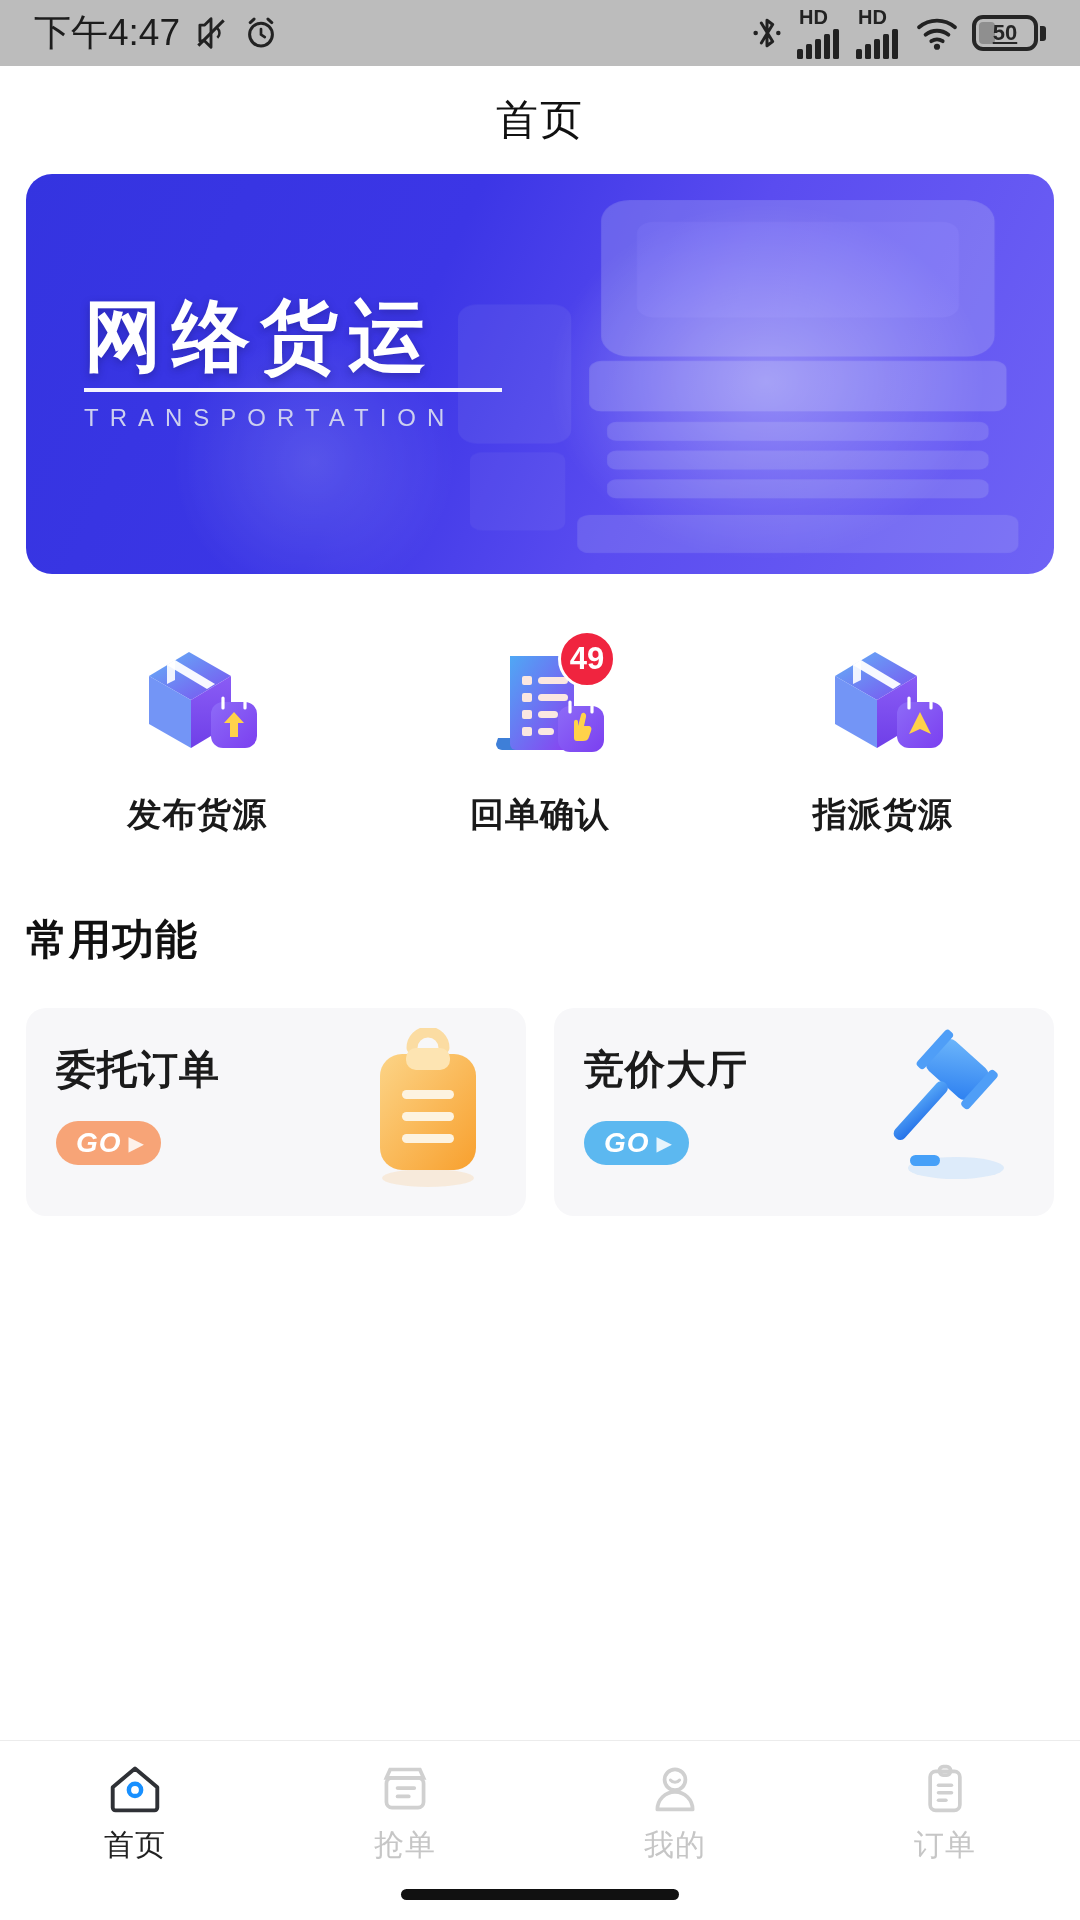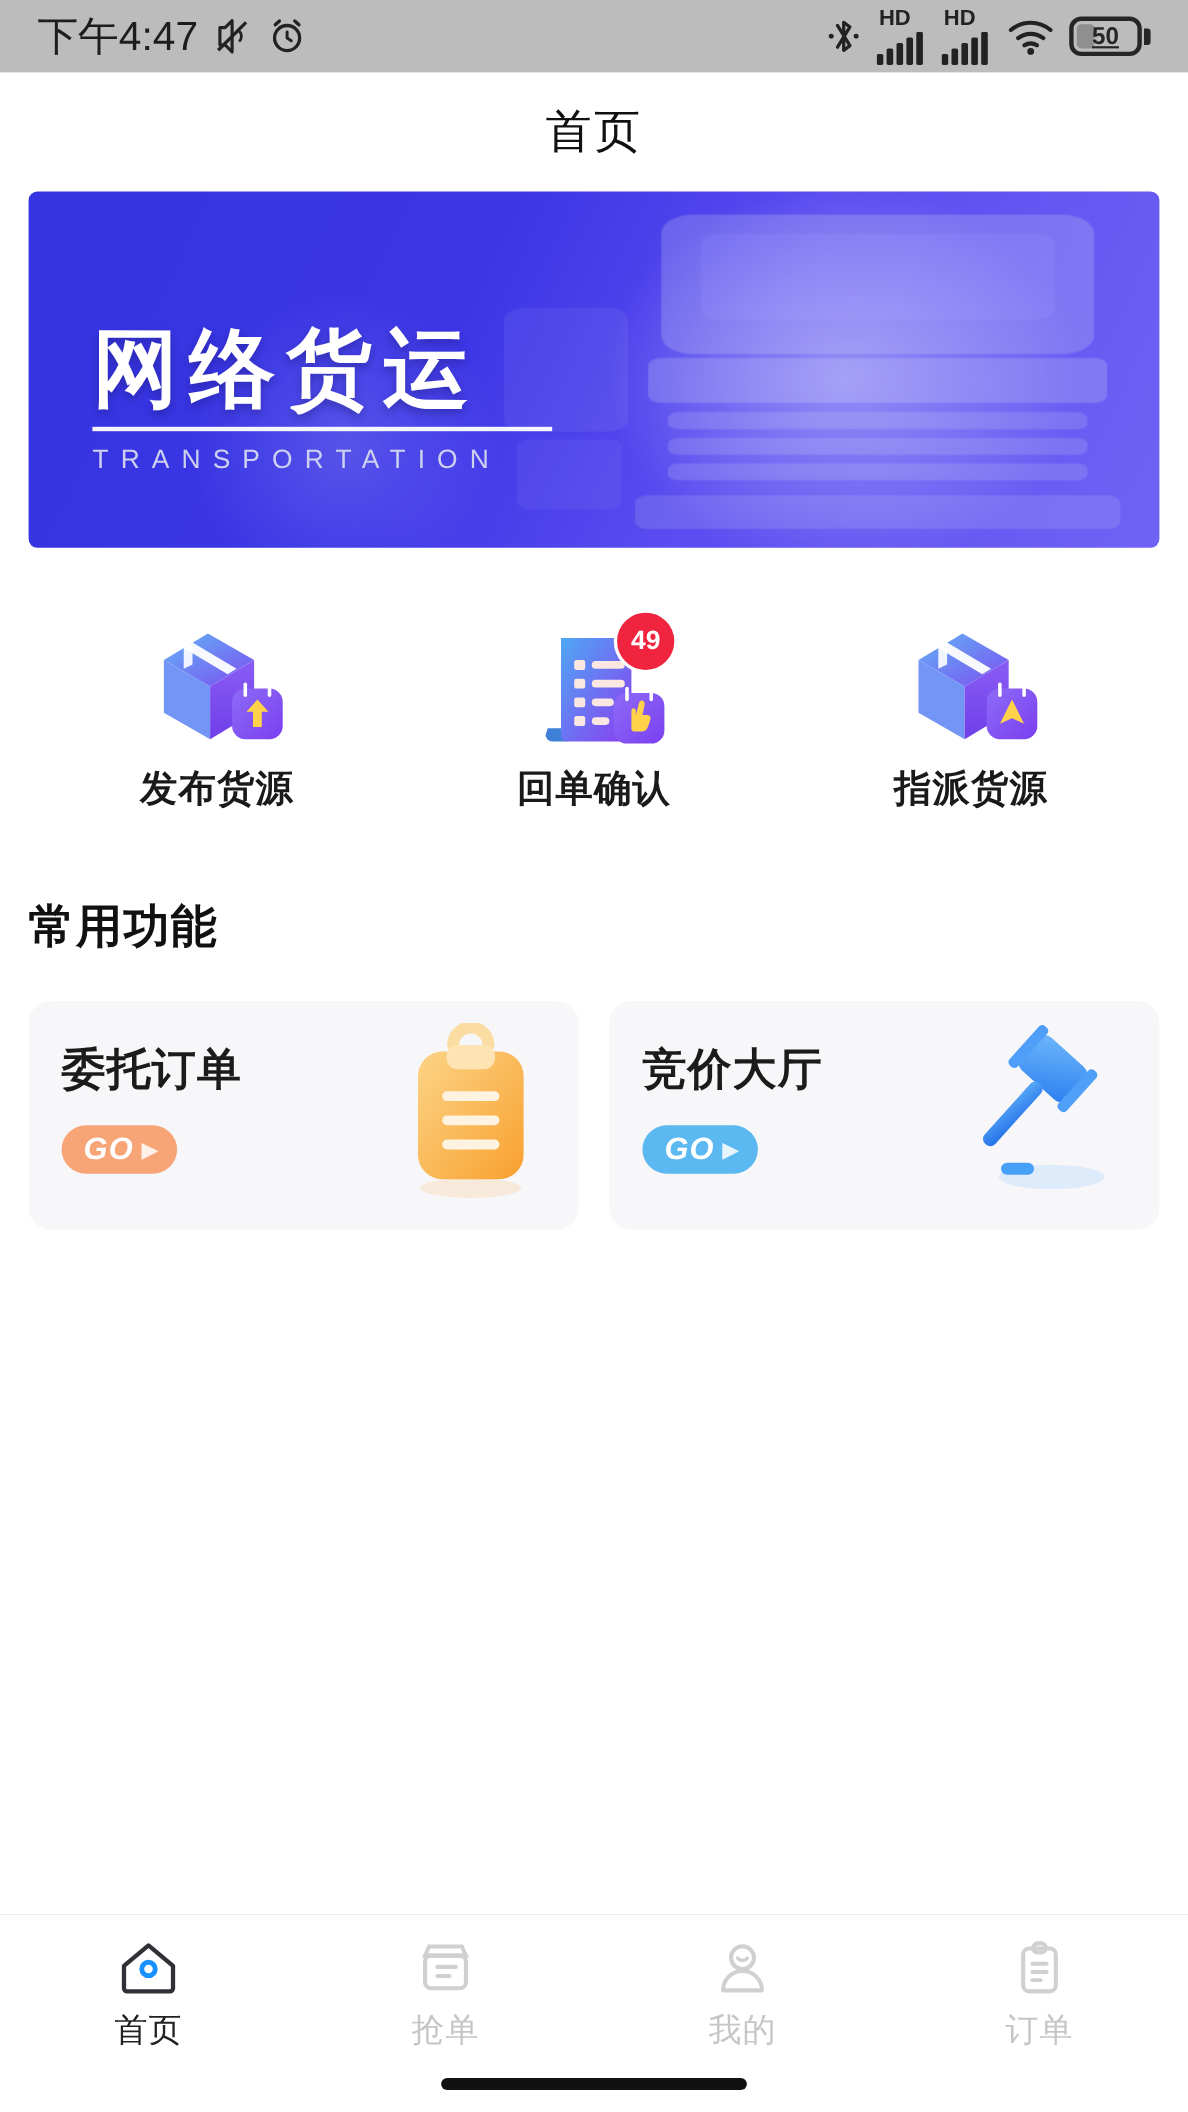--- a/index.html
+++ b/index.html
@@ -40,21 +40,21 @@
   
   .page-header{
     height:108px; display:flex; align-items:center; justify-content:center;
     background:#ffffff;
   }
   .page-title{ font-size:42px; color:#111; letter-spacing:2px; }
 
   
   .banner-wrap{ padding:0 26px; }
   .banner{
-    position:relative; height:324px; border-radius:8px; overflow:hidden;
+    position:relative; height:400px; border-radius:26px; overflow:hidden;
     background:linear-gradient(115deg,#3434e0 0%,#3c36e6 38%,#5a4cf0 62%,#6f63f5 100%);
   }
   .banner-truck{
     position:absolute; inset:0;
     background:
       radial-gradient(ellipse 320px 260px at 72% 52%, rgba(215,220,255,0.40) 0%, rgba(215,220,255,0.0) 68%),
       radial-gradient(ellipse 200px 200px at 28% 72%, rgba(200,210,255,0.18) 0%, rgba(200,210,255,0) 70%);
     mix-blend-mode:screen;
   }
   .truck-silhouette{
@@ -84,29 +84,29 @@
     display:flex; margin-top:62px; padding:0 26px;
   }
   .quick-item{
     flex:1; display:flex; flex-direction:column; align-items:center;
   }
   .quick-icon{
     position:relative; width:140px; height:130px;
     display:flex; align-items:center; justify-content:center;
   }
   .quick-label{
-    margin-top:4px; font-size:34px; color:#1a1a1a; font-weight:bold;
+    margin-top:26px; font-size:34px; color:#1a1a1a; font-weight:bold;
     letter-spacing:1px;
   }
   .badge{
     position:absolute; top:-6px; right:-6px;
     min-width:58px; height:58px; border-radius:29px;
     background:#f0243f; color:#fff;
     display:flex; align-items:center; justify-content:center;
-    font-size:24px; font-weight:bold;
+    font-size:31px; font-weight:bold;
     border:3px solid #ffffff;
     padding:0 6px;
   }
 
   
   .section-title{
     margin:74px 0 0 26px;
     font-size:42px; font-weight:bold; color:#111; letter-spacing:1px;
   }
 

